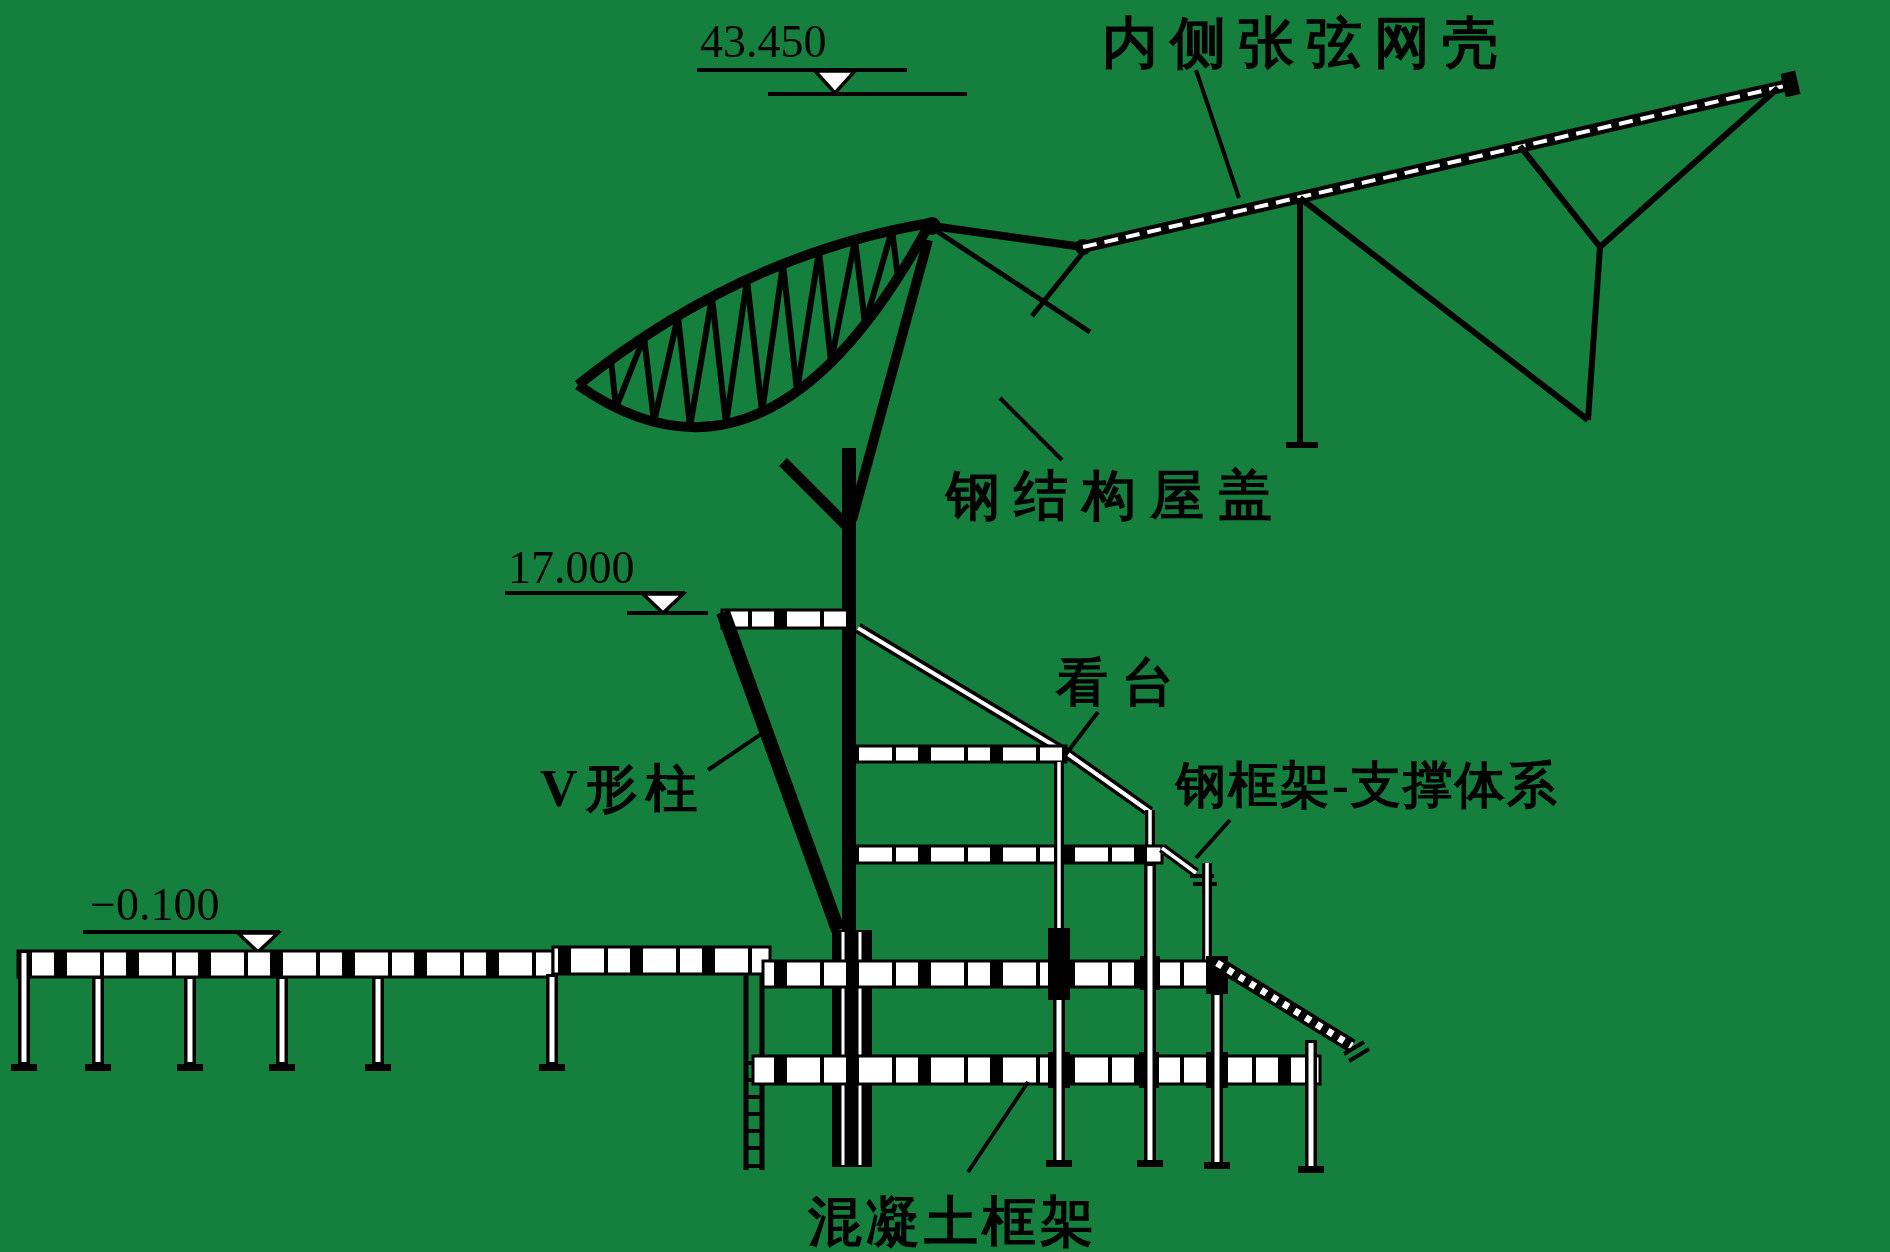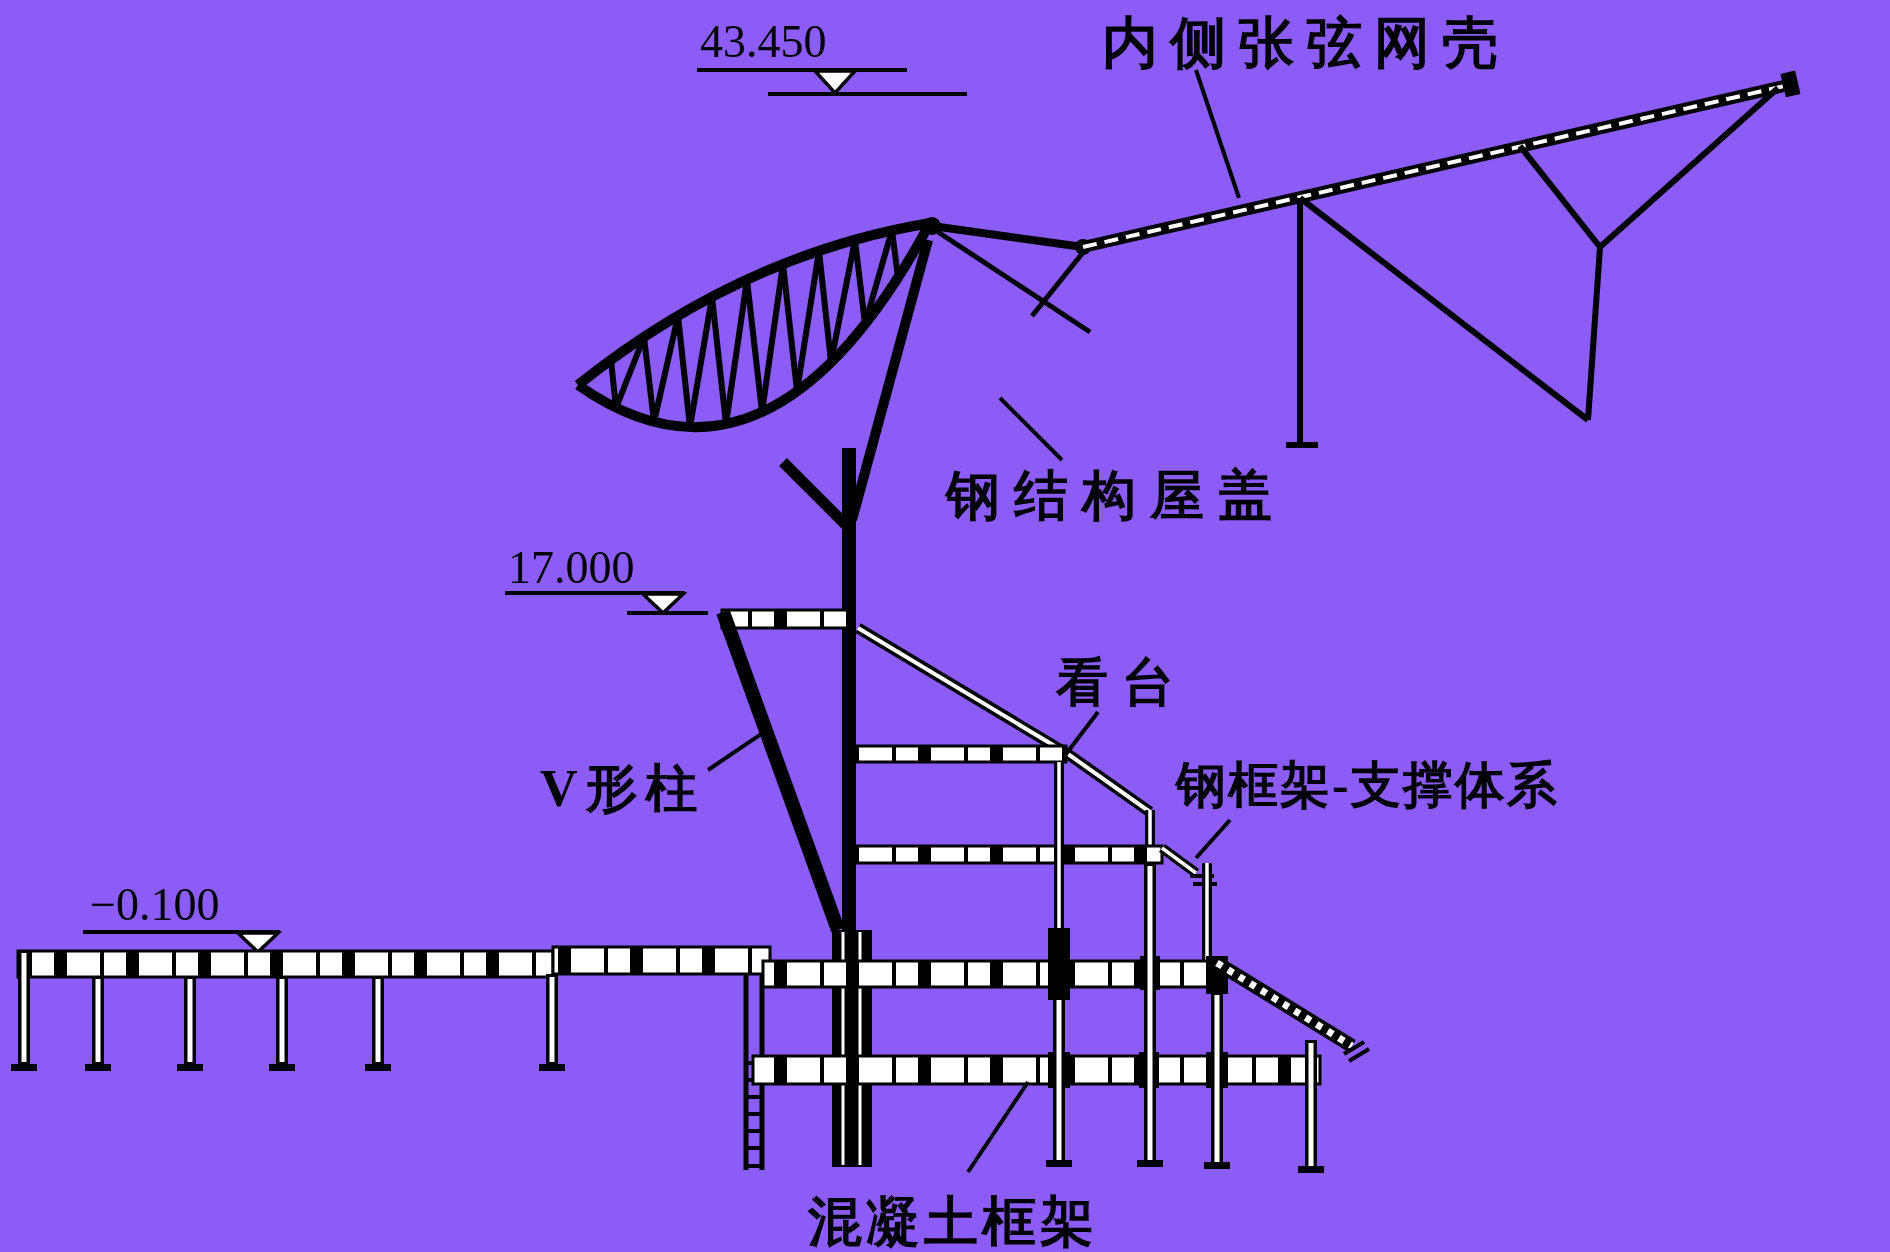--- a/index.html
+++ b/index.html
@@ -1,16 +1,16 @@
 <!DOCTYPE html>
 <html><head>
 <meta charset="utf-8">
 <style>
   html,body{margin:0;padding:0;background:#ffffff;}
-  .stage{position:relative;width:1890px;height:1252px;background:#8b5cf6;overflow:hidden;}
+  .stage{position:relative;width:1890px;height:1252px;background:#15803d;overflow:hidden;}
   svg{position:absolute;left:0;top:0;}
   text{font-family:"Liberation Serif","DejaVu Serif",serif;fill:#000;}
   .num{font-size:46px;}
   .cjk{font-weight:600;}
   line,path,polyline{stroke-linecap:butt;}
 </style>
 </head>
 <body>
 
 <div class="stage">

